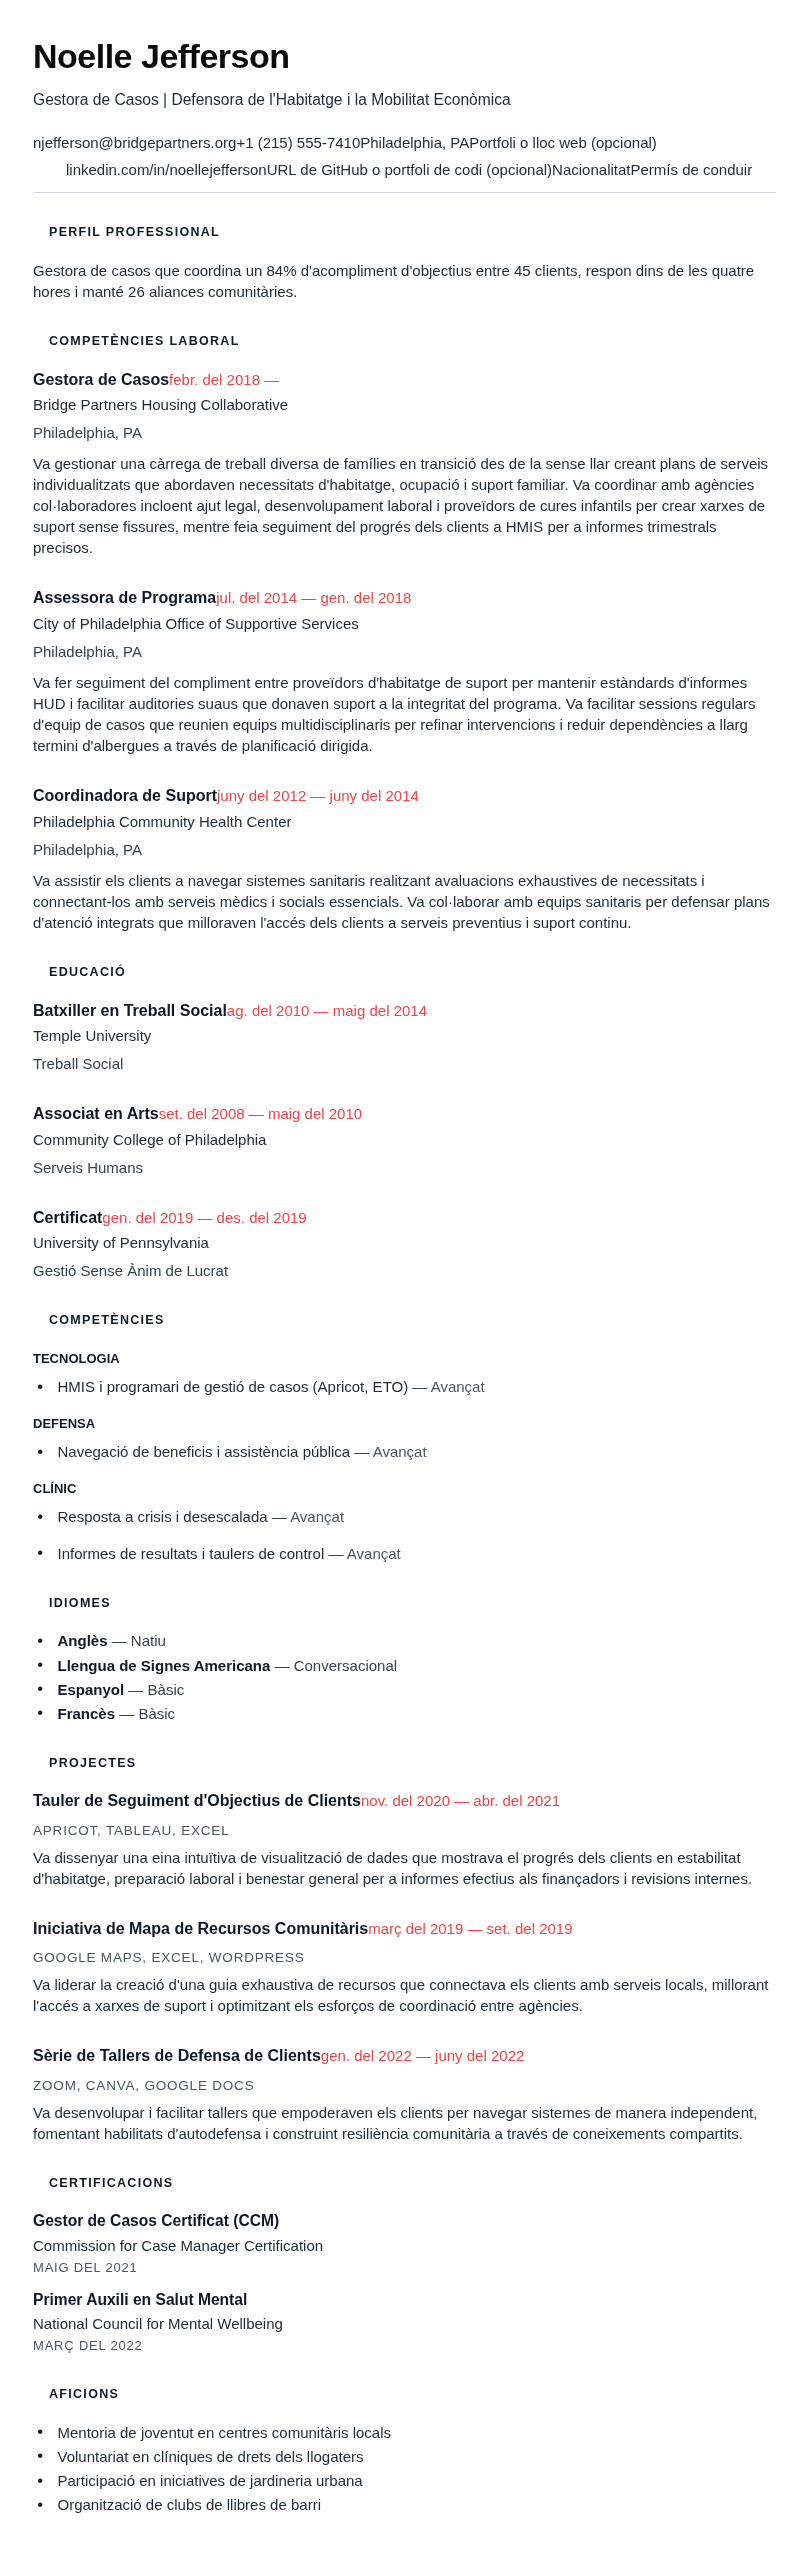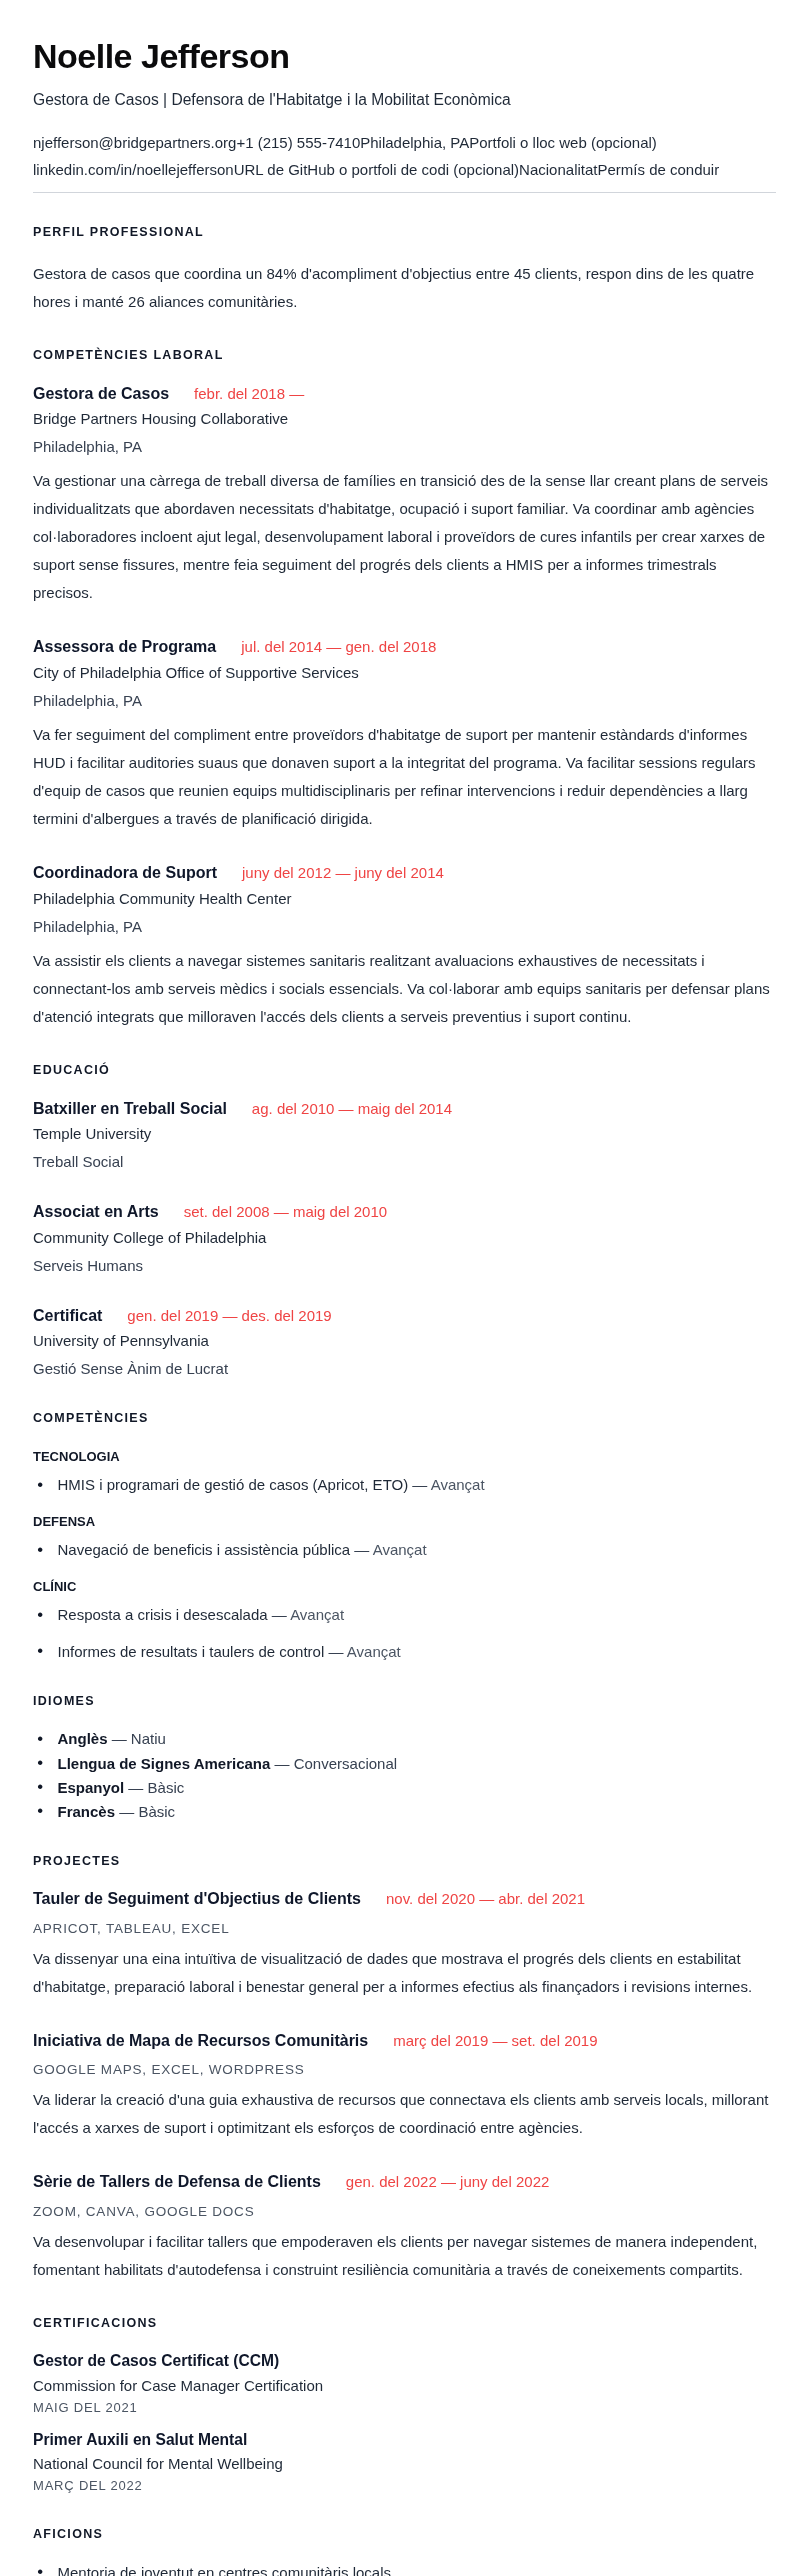--- a/index.html
+++ b/index.html
@@ -29,47 +29,47 @@
     line-height: 22px;
     color: #1f2937;
   }
   .contact { margin-top: 21px; }
   .contact-line {
     font-size: 15px;
     line-height: 21px;
     color: #1f2937;
     word-break: break-word;
   }
-  .contact-line + .contact-line { margin-top: 6.2px; }
+  .contact-line + .contact-line { margin-top: 6.2px; margin-left: 33px; }
   .divider {
     border: none;
     border-top: 1px solid #d1d5db;
     margin: 12.5px 0 0 0;
   }
 
   
   .section { margin-top: 31px; }
   .sec-heading {
-    margin: 0 0 19px 0;
+    margin: 0 0 19px 16px;
     font-size: 12.5px;
     line-height: 16.7px;
     font-weight: 700;
     letter-spacing: 1.3px;
     color: #111827;
   }
   .para {
     margin: 0;
     font-size: 15px;
-    line-height: 28px;
+    line-height: 21px;
     color: #1f2937;
   }
 
   
   .entry + .entry { margin-top: 29px; }
-  .entry-head { display: flex; align-items: baseline; gap: 25px; flex-wrap: wrap; }
+  .entry-head { display: flex; align-items: baseline; flex-wrap: wrap; }
   .entry-title {
     margin: 0;
     font-size: 16px;
     line-height: 22px;
     font-weight: 700;
     color: #0f172a;
   }
   .entry-date {
     font-size: 15px;
     line-height: 21px;

